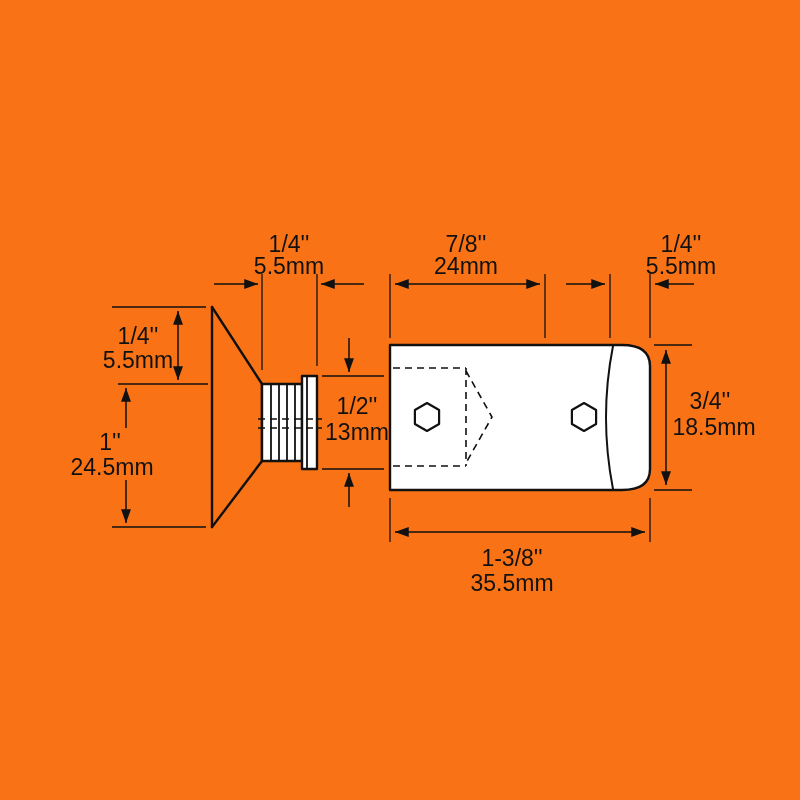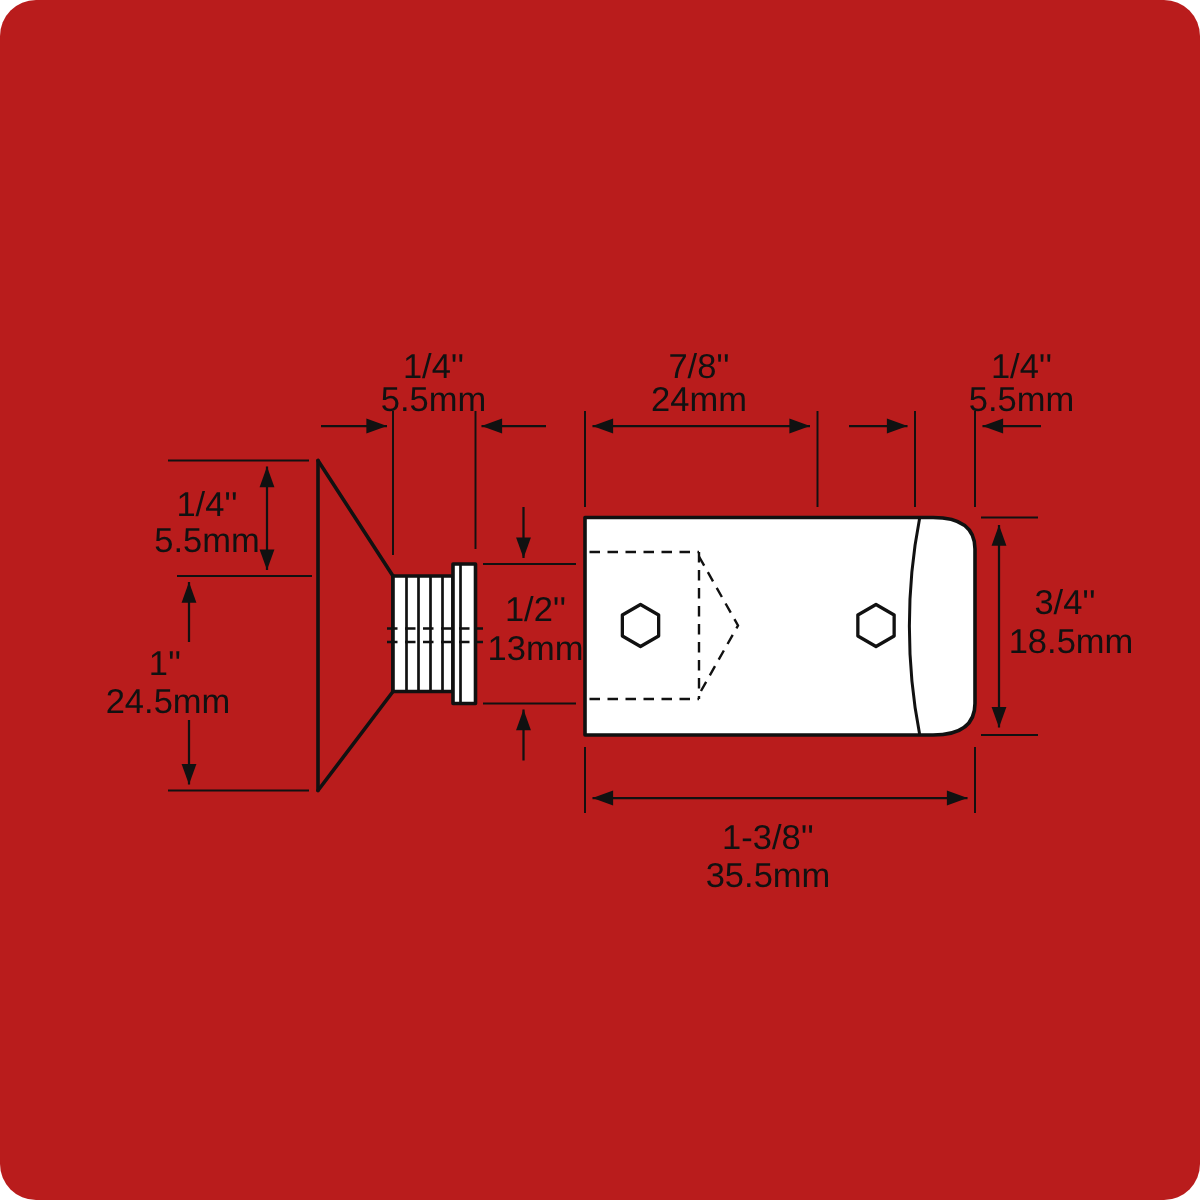--- a/index.html
+++ b/index.html
@@ -5,23 +5,22 @@
   html, body {
     margin: 0;
     padding: 0;
     background: #ffffff;
     font-family: "Liberation Sans", sans-serif;
   }
   .canvas {
     width: 800px;
     height: 800px;
     position: relative;
-    background: #b91c1c;
+    background: #f97316;
     overflow: hidden;
-    border-radius: 24px;
   }
   svg text {
     font-family: "Liberation Sans", sans-serif;
     font-size: 23px;
     fill: #111111;
   }
   .tc { text-anchor: middle; }
   .ln   { stroke:#111111; stroke-width:2.4; fill:none; stroke-linecap:round; stroke-linejoin:round; }
   .lnf  { stroke:#111111; stroke-width:2.4; fill:#ffffff; stroke-linejoin:round; }
   .rib  { stroke:#111111; stroke-width:1.8; fill:none; }

